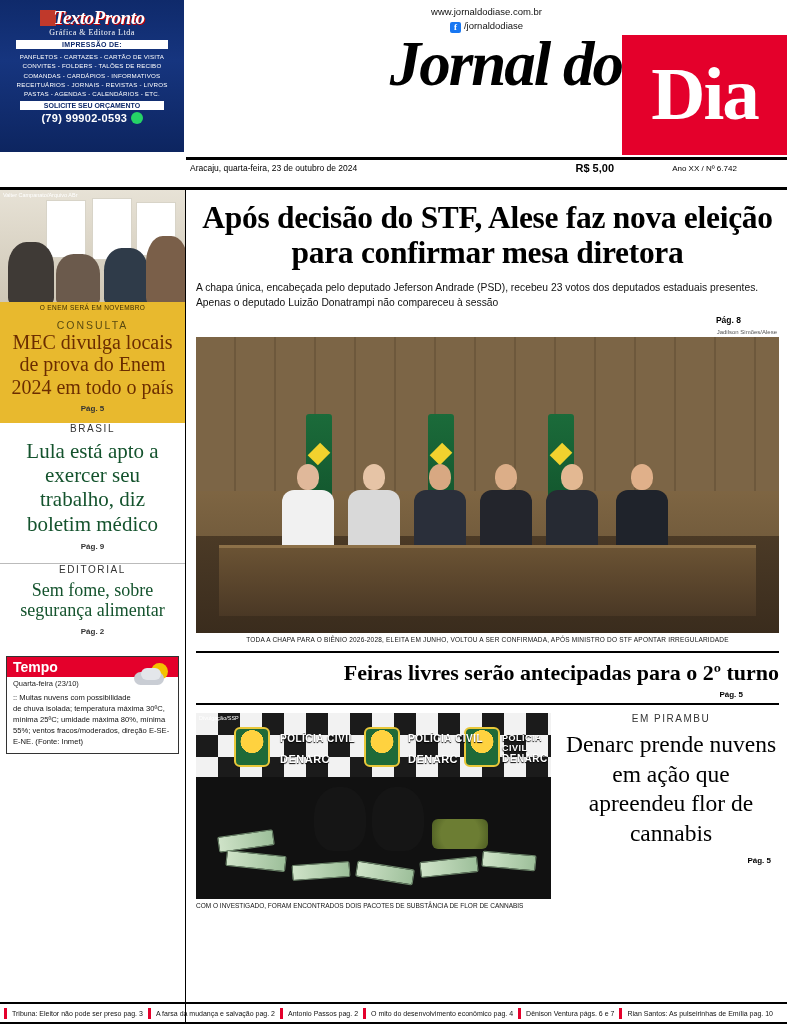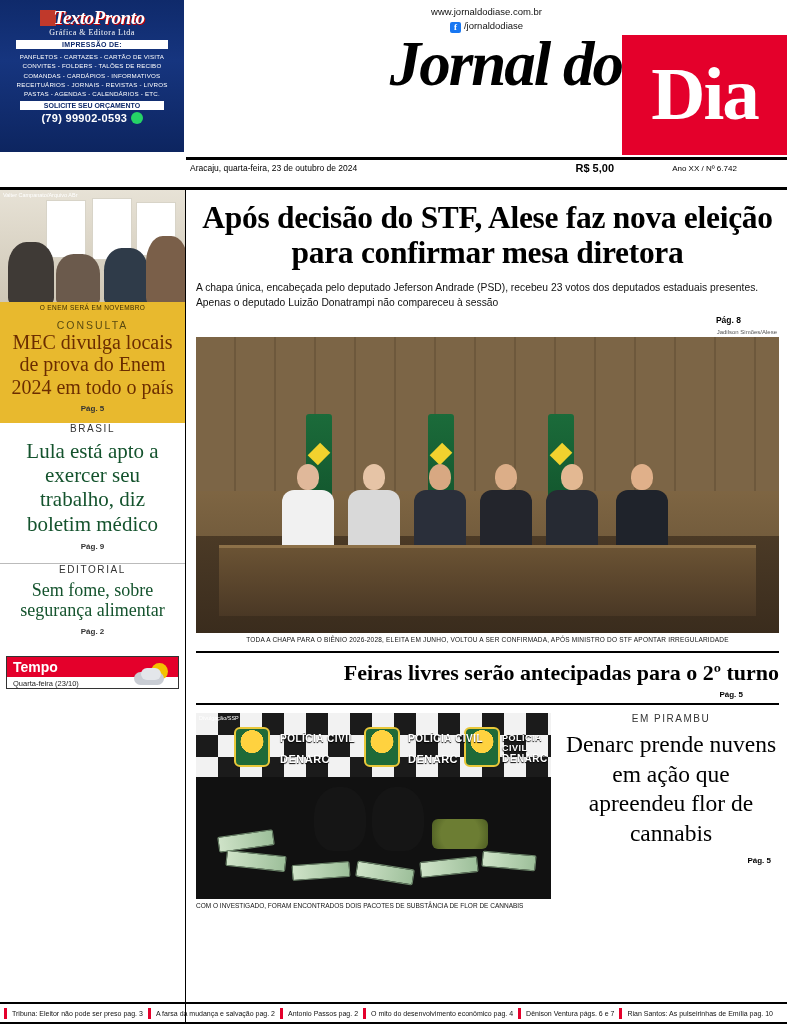--- a/index.html
+++ b/index.html
@@ -226,20 +226,21 @@
       </div>
 
       <div class="tempo-box">
         <div class="tempo-top">Tempo</div>
         <div class="tempo-icon">
           <span class="sun"></span>
           <span class="cloud1"></span>
           <span class="cloud2"></span>
         </div>
         <div class="tempo-sub">Quarta-feira (23/10)</div>
+        <div class="tempo-txt">:: Muitas nuvens com possibilidade de chuva isolada; temperatura máxima 30ºC, mínima 25ºC; umidade máxima 80%, mínima 55%; ventos fracos/moderados, direção E-SE-E-NE. (Fonte: Inmet)</div>
       </div>
     </div>
 
     <div class="right-col">
 
       <div class="lead">
         <div class="lead-head">Após decisão do STF, Alese faz nova eleição para confirmar mesa diretora</div>
         <div class="lead-sub">A chapa única, encabeçada pelo deputado Jeferson Andrade (PSD), recebeu 23 votos dos deputados estaduais presentes. Apenas o deputado Luizão Donatrampi não compareceu à sessão</div>
         <div class="lead-pag">Pág.  8</div>
       </div>

